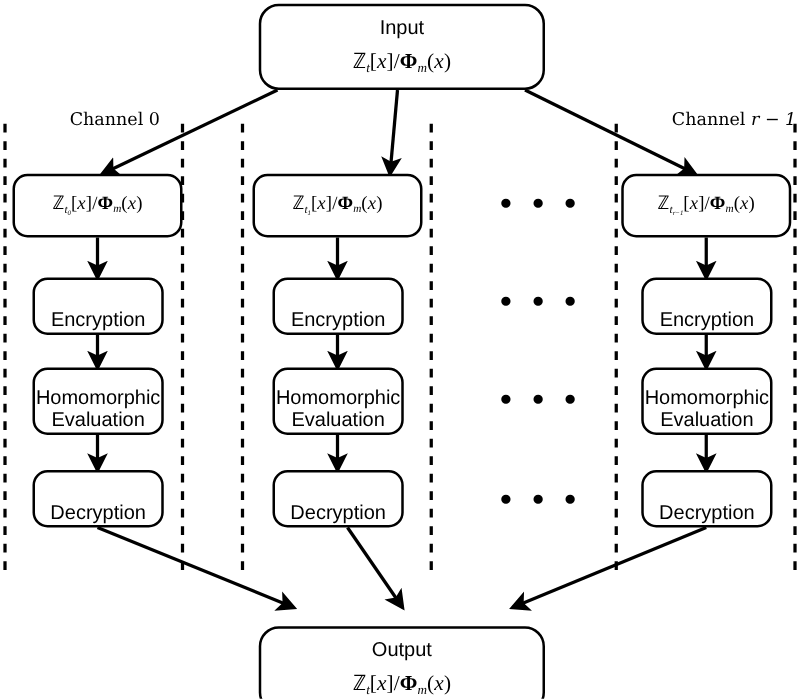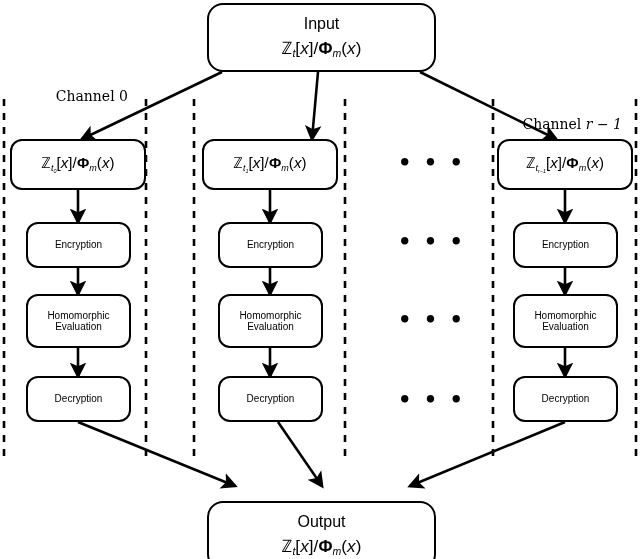--- a/index.html
+++ b/index.html
@@ -18,25 +18,25 @@
     border:2.6px solid #000;
     border-radius:12px;
     background:#fff;
     display:flex;
     flex-direction:column;
     align-items:center;
     justify-content:center;
     text-align:center;
     line-height:1.12;
   }
-  .box.proc{font-size:10px;}
+  .box.proc{font-size:16px;justify-content:flex-end;}
   .box.io{border-radius:16px;}
   .io-title{font-size:16px;line-height:1.1;margin-bottom:7px;}
   .math{
-    font-family:Liberation Sans, sans-serif;
+    font-family:Liberation Serif, serif;
     font-style:italic;
     font-size:17px;
     white-space:nowrap;
     letter-spacing:.1px;
   }
   .math .up{font-style:normal;}
   .math .bb{font-style:normal;font-weight:400;}
   .math sub{font-size:.62em;font-style:italic;vertical-align:-0.32em;letter-spacing:0;}
   .math .phi{font-style:normal;font-weight:bold;}
   .ring{font-size:15px;}
@@ -118,21 +118,21 @@
   <div class="box io" style="left:207px;top:3px;width:229px;height:69px;">
     <div class="io-title">Input</div>
     <div class="math">
       <span class="bb">ℤ</span><sub><span class="it">t</span></sub><span class="up">[</span>x<span class="up">]/</span><span class="phi">Φ</span><sub>m</sub><span class="up">(</span>x<span class="up">)</span>
     </div>
   </div>
 
   <div class="chan-label" style="left:28px;top:88px;width:100px;">
     <span>Channel </span><span>0</span>
   </div>
-  <div class="chan-label" style="left:512px;top:88px;width:110px;margin-top:28px;">
+  <div class="chan-label" style="left:527px;top:88px;width:110px;">
     <span>Channel </span><span class="it">r − 1</span>
   </div>
 
   <div class="box" style="left:10px;top:139px;width:136px;height:51px;">
     <div class="math ring">
       <span class="bb">ℤ</span><sub><span class="it">t</span><sub>0</sub></sub><span class="up">[</span>x<span class="up">]/</span><span class="phi">Φ</span><sub>m</sub><span class="up">(</span>x<span class="up">)</span>
     </div>
   </div>
   <div class="box proc" style="left:26px;top:222px;width:105px;height:46px;">
     <span>Encryption</span>

